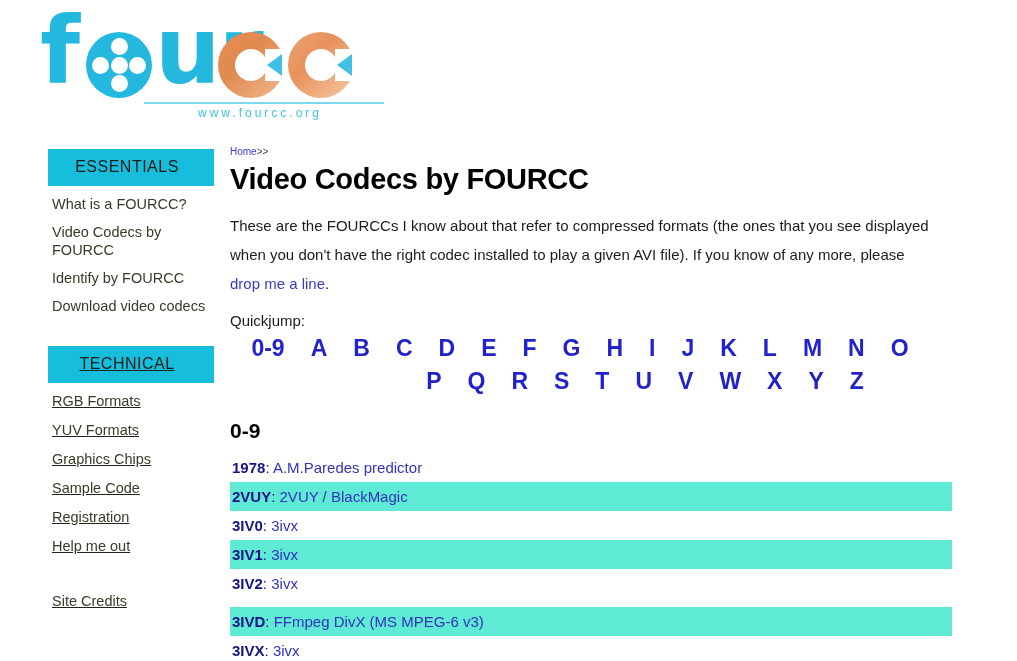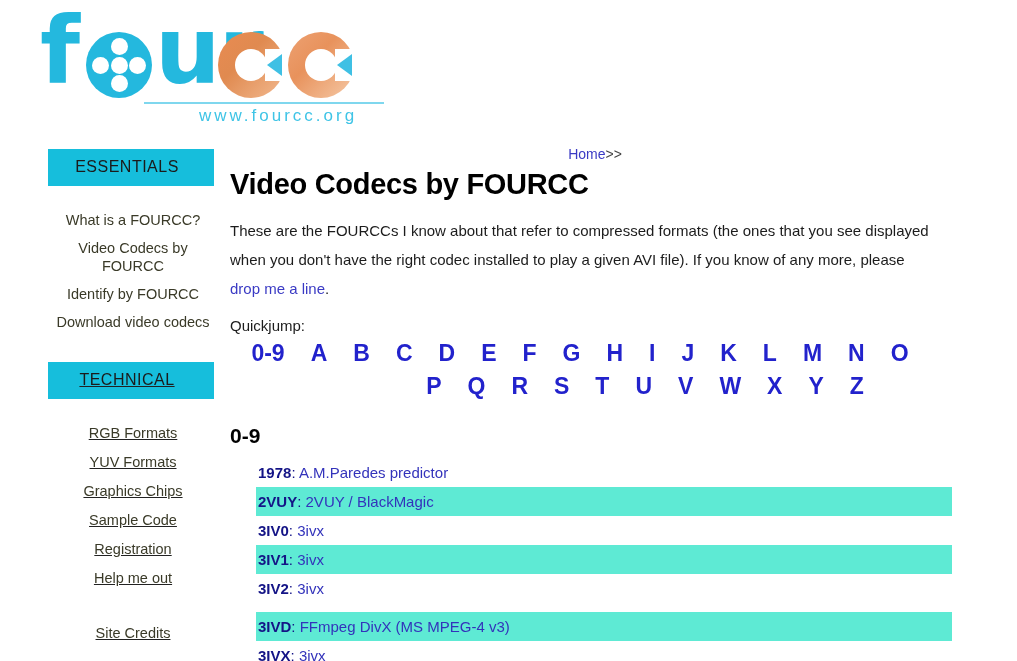--- a/index.html
+++ b/index.html
@@ -98,70 +98,69 @@
   #logo-rule {
     position: absolute;
     left: 104px;
     top: 96px;
     width: 240px;
     height: 2px;
     background: #7FD7EE;
   }
   #logo-url {
     position: absolute;
-    left: 118px;
+    left: 100px;
     top: 100px;
     width: 240px;
     text-align: center;
-    font-size: 17px;
+    font-size: 12px;
     letter-spacing: 3px;
     color: #3FC4E6;
     font-family: "Liberation Sans", sans-serif;
   }
 
   
   #sidebar {
     position: absolute;
     left: 48px;
     top: 149px;
     width: 166px;
   }
   .side-head {
     background: #16BEDC;
     color: #1b1b1b;
     font-size: 16px;
     text-align: center;
     padding: 9px 8px 10px 0;
     letter-spacing: 0.5px;
   }
-  .side-links { padding-top: 20px; text-align: center; }
+  .side-links { padding-top: 4px; }
   .side-link {
     display: block;
     font-size: 14.5px;
     line-height: 18px;
     color: #3a3a28;
     text-decoration: none;
     padding: 5px 0 5px 4px;
   }
   .side-gap { height: 26px; }
   #tech-block { margin-top: 26px; text-decoration: underline; }
   #tech-block .side-link { padding: 5px 0 6px 4px; }
 
   
   #main {
     position: absolute;
     left: 230px;
     top: 146px;
     width: 730px;
   }
   #breadcrumb {
-    font-size: 14px;
+    font-size: 10px;
     color: #555555;
     margin-bottom: 2px;
-    text-align: center;
   }
   #breadcrumb a {
     color: #3A3AC4;
     text-decoration: none;
   }
   .bc-sep { color: #444444; }
   #page-title {
     font-size: 29px;
     font-weight: bold;
     color: #000000;
@@ -203,21 +202,20 @@
     font-weight: bold;
     color: #000000;
     margin: 24px 0 10px 0;
   }
   .codec-list { width: 722px; }
   .codec-row {
     font-size: 15px;
     line-height: 19px;
     padding: 5px 2px 5px 2px;
     color: #3333BB;
-    margin-left: 26px;
   }
   .codec-row.alt { background: #5eead4; }
   .codec-row.spacer { height: 9px; padding: 0; }
   .codec-code {
     font-weight: bold;
     color: #141486;
   }
   .codec-colon { color: #141486; }
   .codec-desc { color: #3333BB; }
 </style>
@@ -300,17 +298,17 @@
 
   <h2 id="section-letter">0-9</h2>
 
   <div class="codec-list">
     <div class="codec-row"><a href="#" style="text-decoration:none"><span class="codec-code">1978</span><span class="codec-colon">: </span><span class="codec-desc">A.M.Paredes predictor</span></a></div>
     <div class="codec-row alt"><a href="#" style="text-decoration:none"><span class="codec-code">2VUY</span><span class="codec-colon">: </span><span class="codec-desc">2VUY / BlackMagic</span></a></div>
     <div class="codec-row"><a href="#" style="text-decoration:none"><span class="codec-code">3IV0</span><span class="codec-colon">: </span><span class="codec-desc">3ivx</span></a></div>
     <div class="codec-row alt"><a href="#" style="text-decoration:none"><span class="codec-code">3IV1</span><span class="codec-colon">: </span><span class="codec-desc">3ivx</span></a></div>
     <div class="codec-row"><a href="#" style="text-decoration:none"><span class="codec-code">3IV2</span><span class="codec-colon">: </span><span class="codec-desc">3ivx</span></a></div>
     <div class="codec-row spacer"></div>
-    <div class="codec-row alt"><a href="#" style="text-decoration:none"><span class="codec-code">3IVD</span><span class="codec-colon">: </span><span class="codec-desc">FFmpeg DivX (MS MPEG-4 v3)</span></a></div>
+    <div class="codec-row alt"><a href="#" style="text-decoration:none"><span class="codec-code">3IVD</span><span class="codec-colon">: </span><span class="codec-desc">FFmpeg DivX (MS MPEG-6 v3)</span></a></div>
     <div class="codec-row"><a href="#" style="text-decoration:none"><span class="codec-code">3IVX</span><span class="codec-colon">: </span><span class="codec-desc">3ivx</span></a></div>
   </div>
 
 </div>
 
 </body></html>

